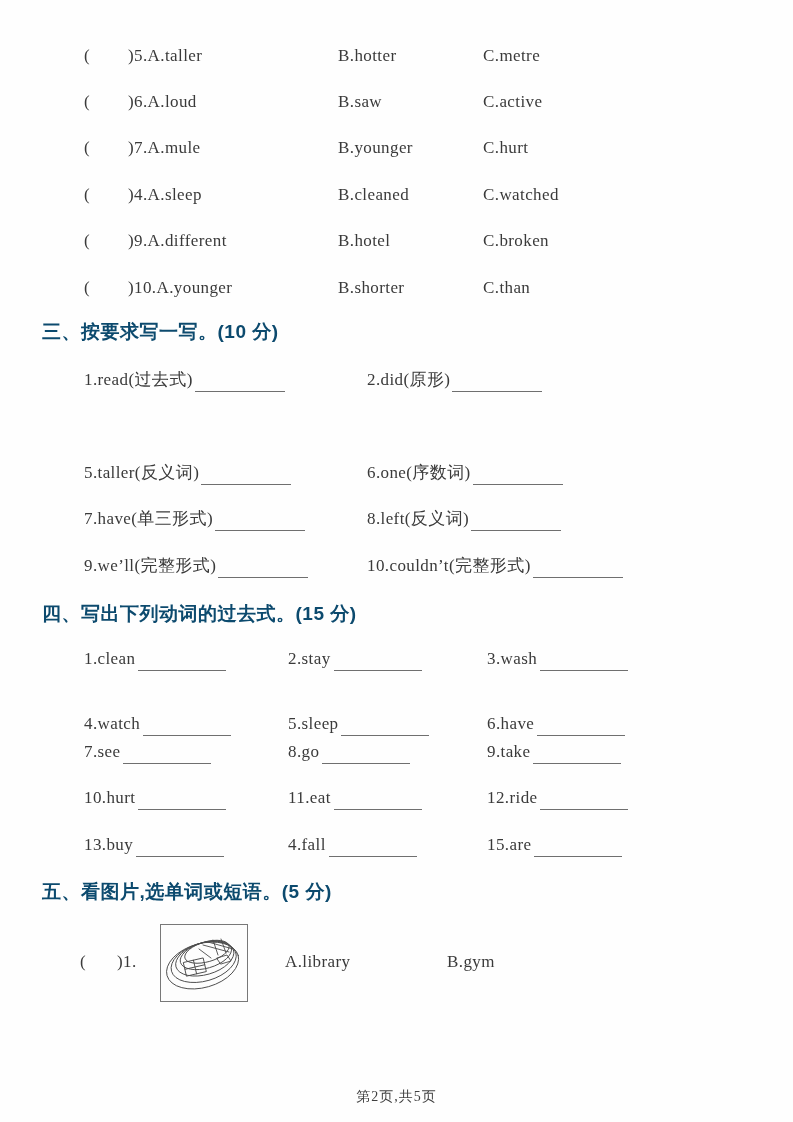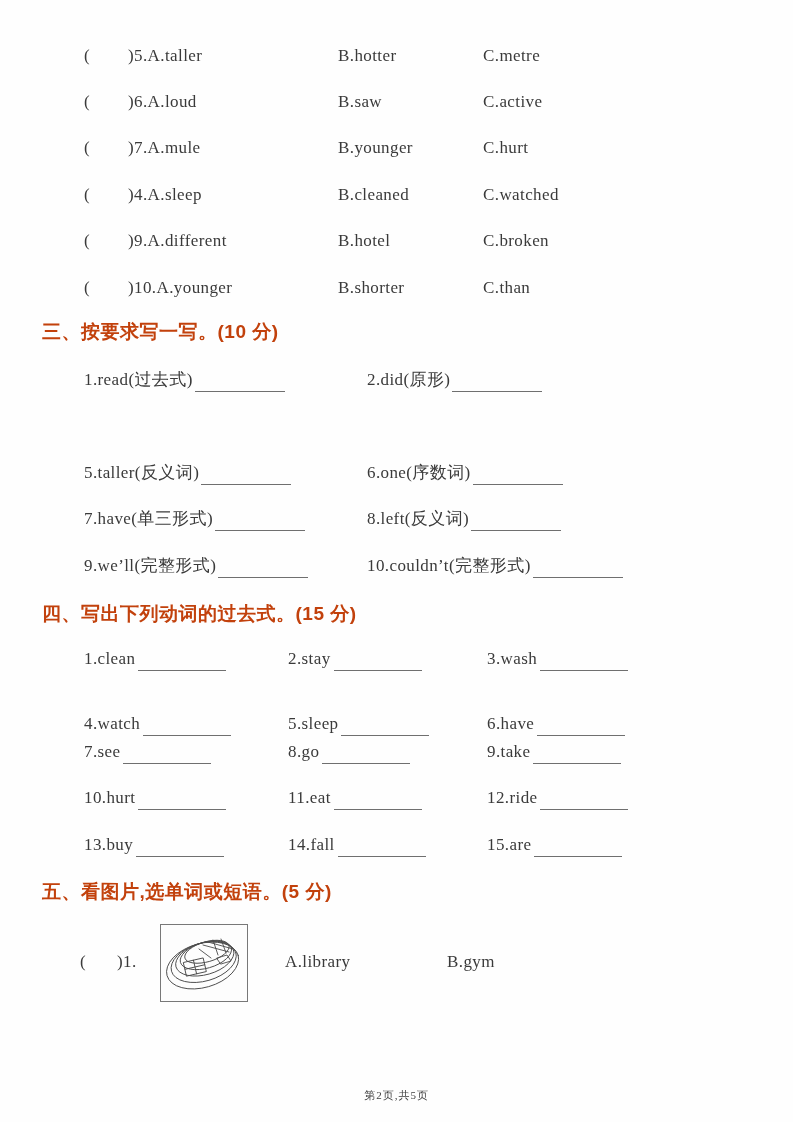--- a/index.html
+++ b/index.html
@@ -33,21 +33,21 @@
   .c-2 { left: 288px; }
   .c-3 { left: 487px; }
   .heading {
     position: absolute;
     left: 42px;
     white-space: nowrap;
     font-family: "Liberation Sans", sans-serif;
     font-weight: 700;
     font-size: 19px;
     line-height: 26px;
-    color: #c2410c;
+    color: #0c4a6e;
     letter-spacing: 0.5px;
     text-align: right;
   }
   .blank {
     display: inline-block;
     width: 88px;
     height: 1.05em;
     border-bottom: 1px solid #6f6f6f;
     vertical-align: bottom;
     margin-left: 3px;
@@ -61,21 +61,21 @@
     height: 76px;
     border: 1px solid #787878;
     background: #fdfdfd;
   }
   .footer {
     position: absolute;
     top: 1088px;
     left: 0;
     width: 100%;
     text-align: center;
-    font-size: 11px;
+    font-size: 14px;
     color: #3f3f3f;
     letter-spacing: 1px;
   }
 </style>
 </head>
 <body>
 
 <div class="page">
 
   <div class="row" style="top:44px">
@@ -151,21 +151,21 @@
     <span class="cell c-2"><span>8.go</span><span class="blank"></span></span>
     <span class="cell c-3"><span>9.take</span><span class="blank"></span></span>
   </div>
   <div class="row" style="top:786px">
     <span class="cell c-1"><span>10.hurt</span><span class="blank"></span></span>
     <span class="cell c-2"><span>11.eat</span><span class="blank"></span></span>
     <span class="cell c-3"><span>12.ride</span><span class="blank"></span></span>
   </div>
   <div class="row" style="top:833px">
     <span class="cell c-1"><span>13.buy</span><span class="blank"></span></span>
-    <span class="cell c-2"><span>14.fall</span><span class="blank"></span></span>
+    <span class="cell c-2"><span>4.fall</span><span class="blank"></span></span>
     <span class="cell c-3"><span>15.are</span><span class="blank"></span></span>
   </div>
 
   <div class="heading" style="top:879px">五、看图片,选单词或短语。(5 分)</div>
 
   <div class="row" style="top:950px">
     <span class="cell" style="left:80px">(</span>
     <span class="cell" style="left:117px">)1.</span>
     <span class="cell" style="left:285px">A.library</span>
     <span class="cell" style="left:447px">B.gym</span>

